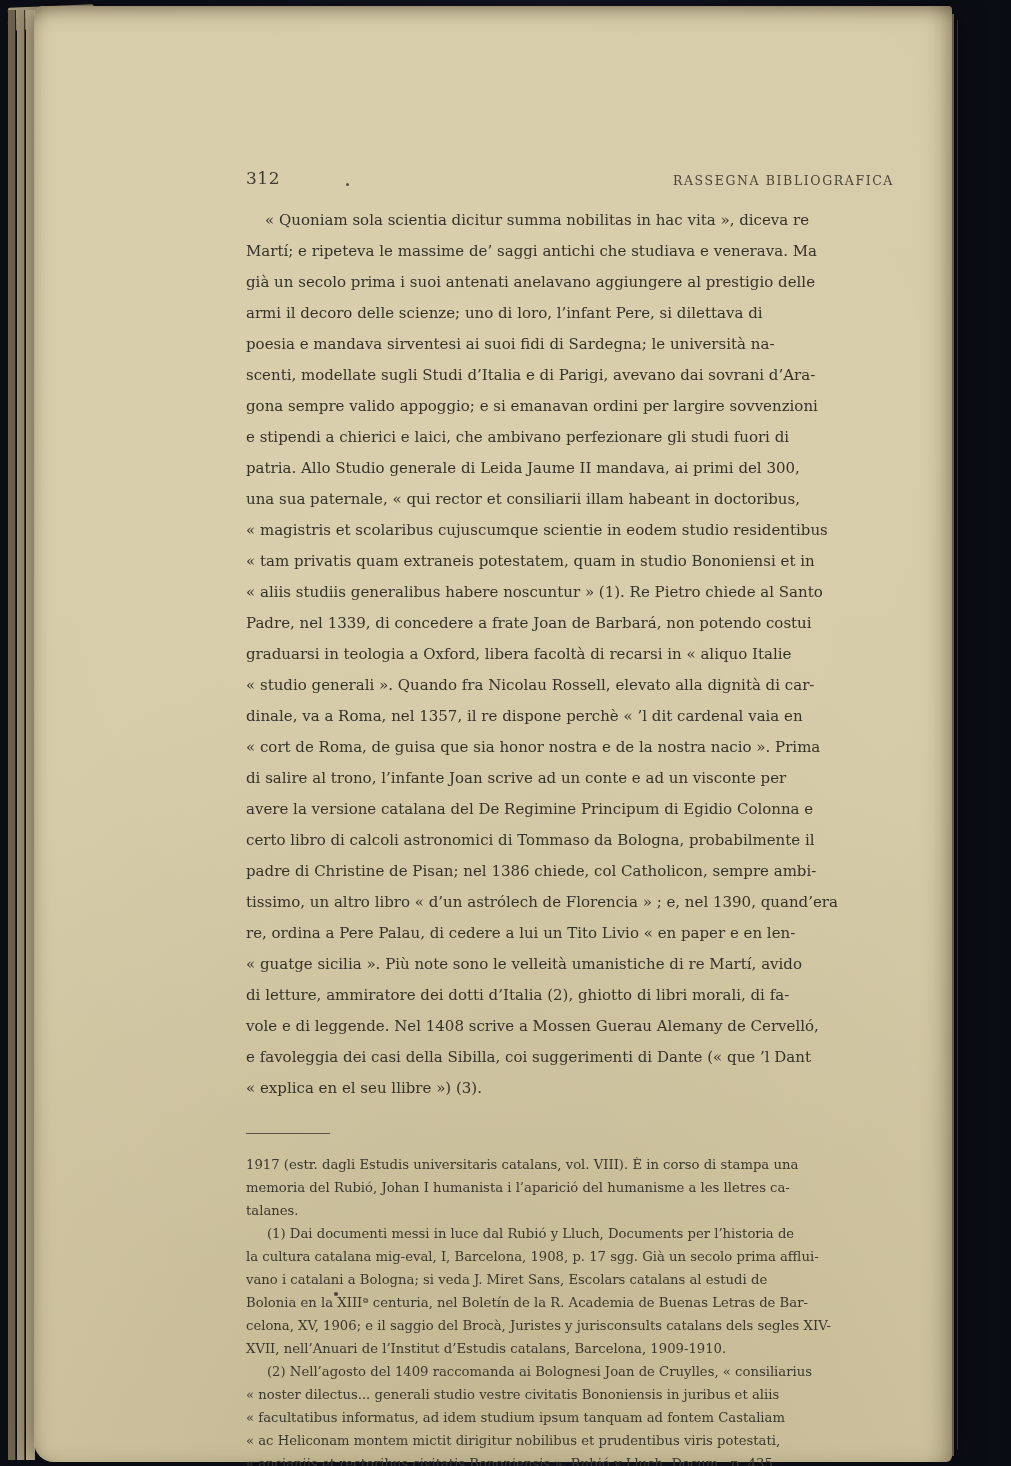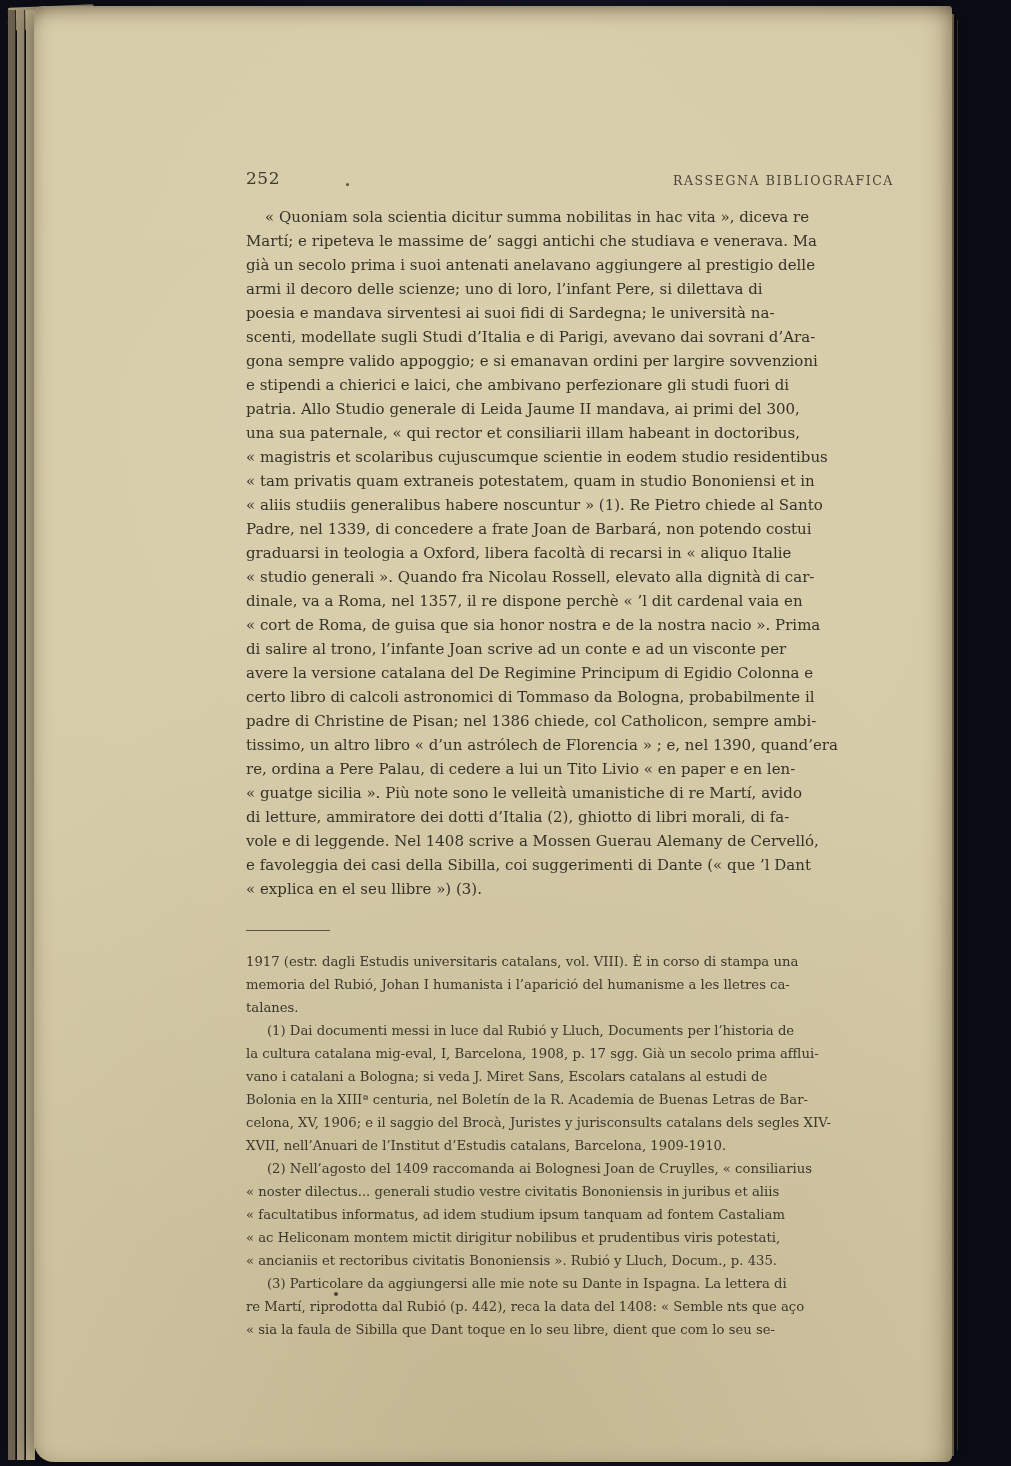--- a/index.html
+++ b/index.html
@@ -46,21 +46,21 @@
   }
   .running-head {
     position:absolute; left:0; right:0; top:5px; text-align:right;
     font-size:12.5px; letter-spacing:1.6px; color:#4a453a;
   }
   .speck-1 { position:absolute; left:100px; top:15px; width:3px; height:3px; border-radius:50%; background:#57503f; }
   .speck-2 { position:absolute; left:300px; top:1286px; width:4px; height:4px; border-radius:50%; background:#4c4232; }
 
   .body-text {
     margin-top:13px;
-    font-size:15px; line-height:24px; color:#35322a;
+    font-size:15px; line-height:31px; color:#35322a;
     white-space:pre-wrap;
   }
   .footnote-rule { margin-top:29px; width:84px; height:1px; background:#5a5345; }
   .footnotes {
     margin-top:19px;
     font-size:13.2px; line-height:23px; color:#3a372e;
     white-space:pre-wrap;
   }
 </style>
 </head>
@@ -74,21 +74,21 @@
   <div class="edge-strip strip-b"></div>
   <div class="edge-strip strip-c"></div>
 
   <div class="paper">
 
     <div class="speck-2"></div>
 
     <div class="content">
 
       <div class="running-header">
-        <span class="page-number">252</span>
+        <span class="page-number">312</span>
         <span class="speck-1"></span>
         <span class="running-head">RASSEGNA BIBLIOGRAFICA</span>
       </div>
 
       <div class="body-text">    « Quoniam sola scientia dicitur summa nobilitas in hac vita », diceva re
 Martí; e ripeteva le massime de’ saggi antichi che studiava e venerava. Ma
 già un secolo prima i suoi antenati anelavano aggiungere al prestigio delle
 armi il decoro delle scienze; uno di loro, l’infant Pere, si dilettava di
 poesia e mandava sirventesi ai suoi fidi di Sardegna; le università na-
 scenti, modellate sugli Studi d’Italia e di Parigi, avevano dai sovrani d’Ara-

